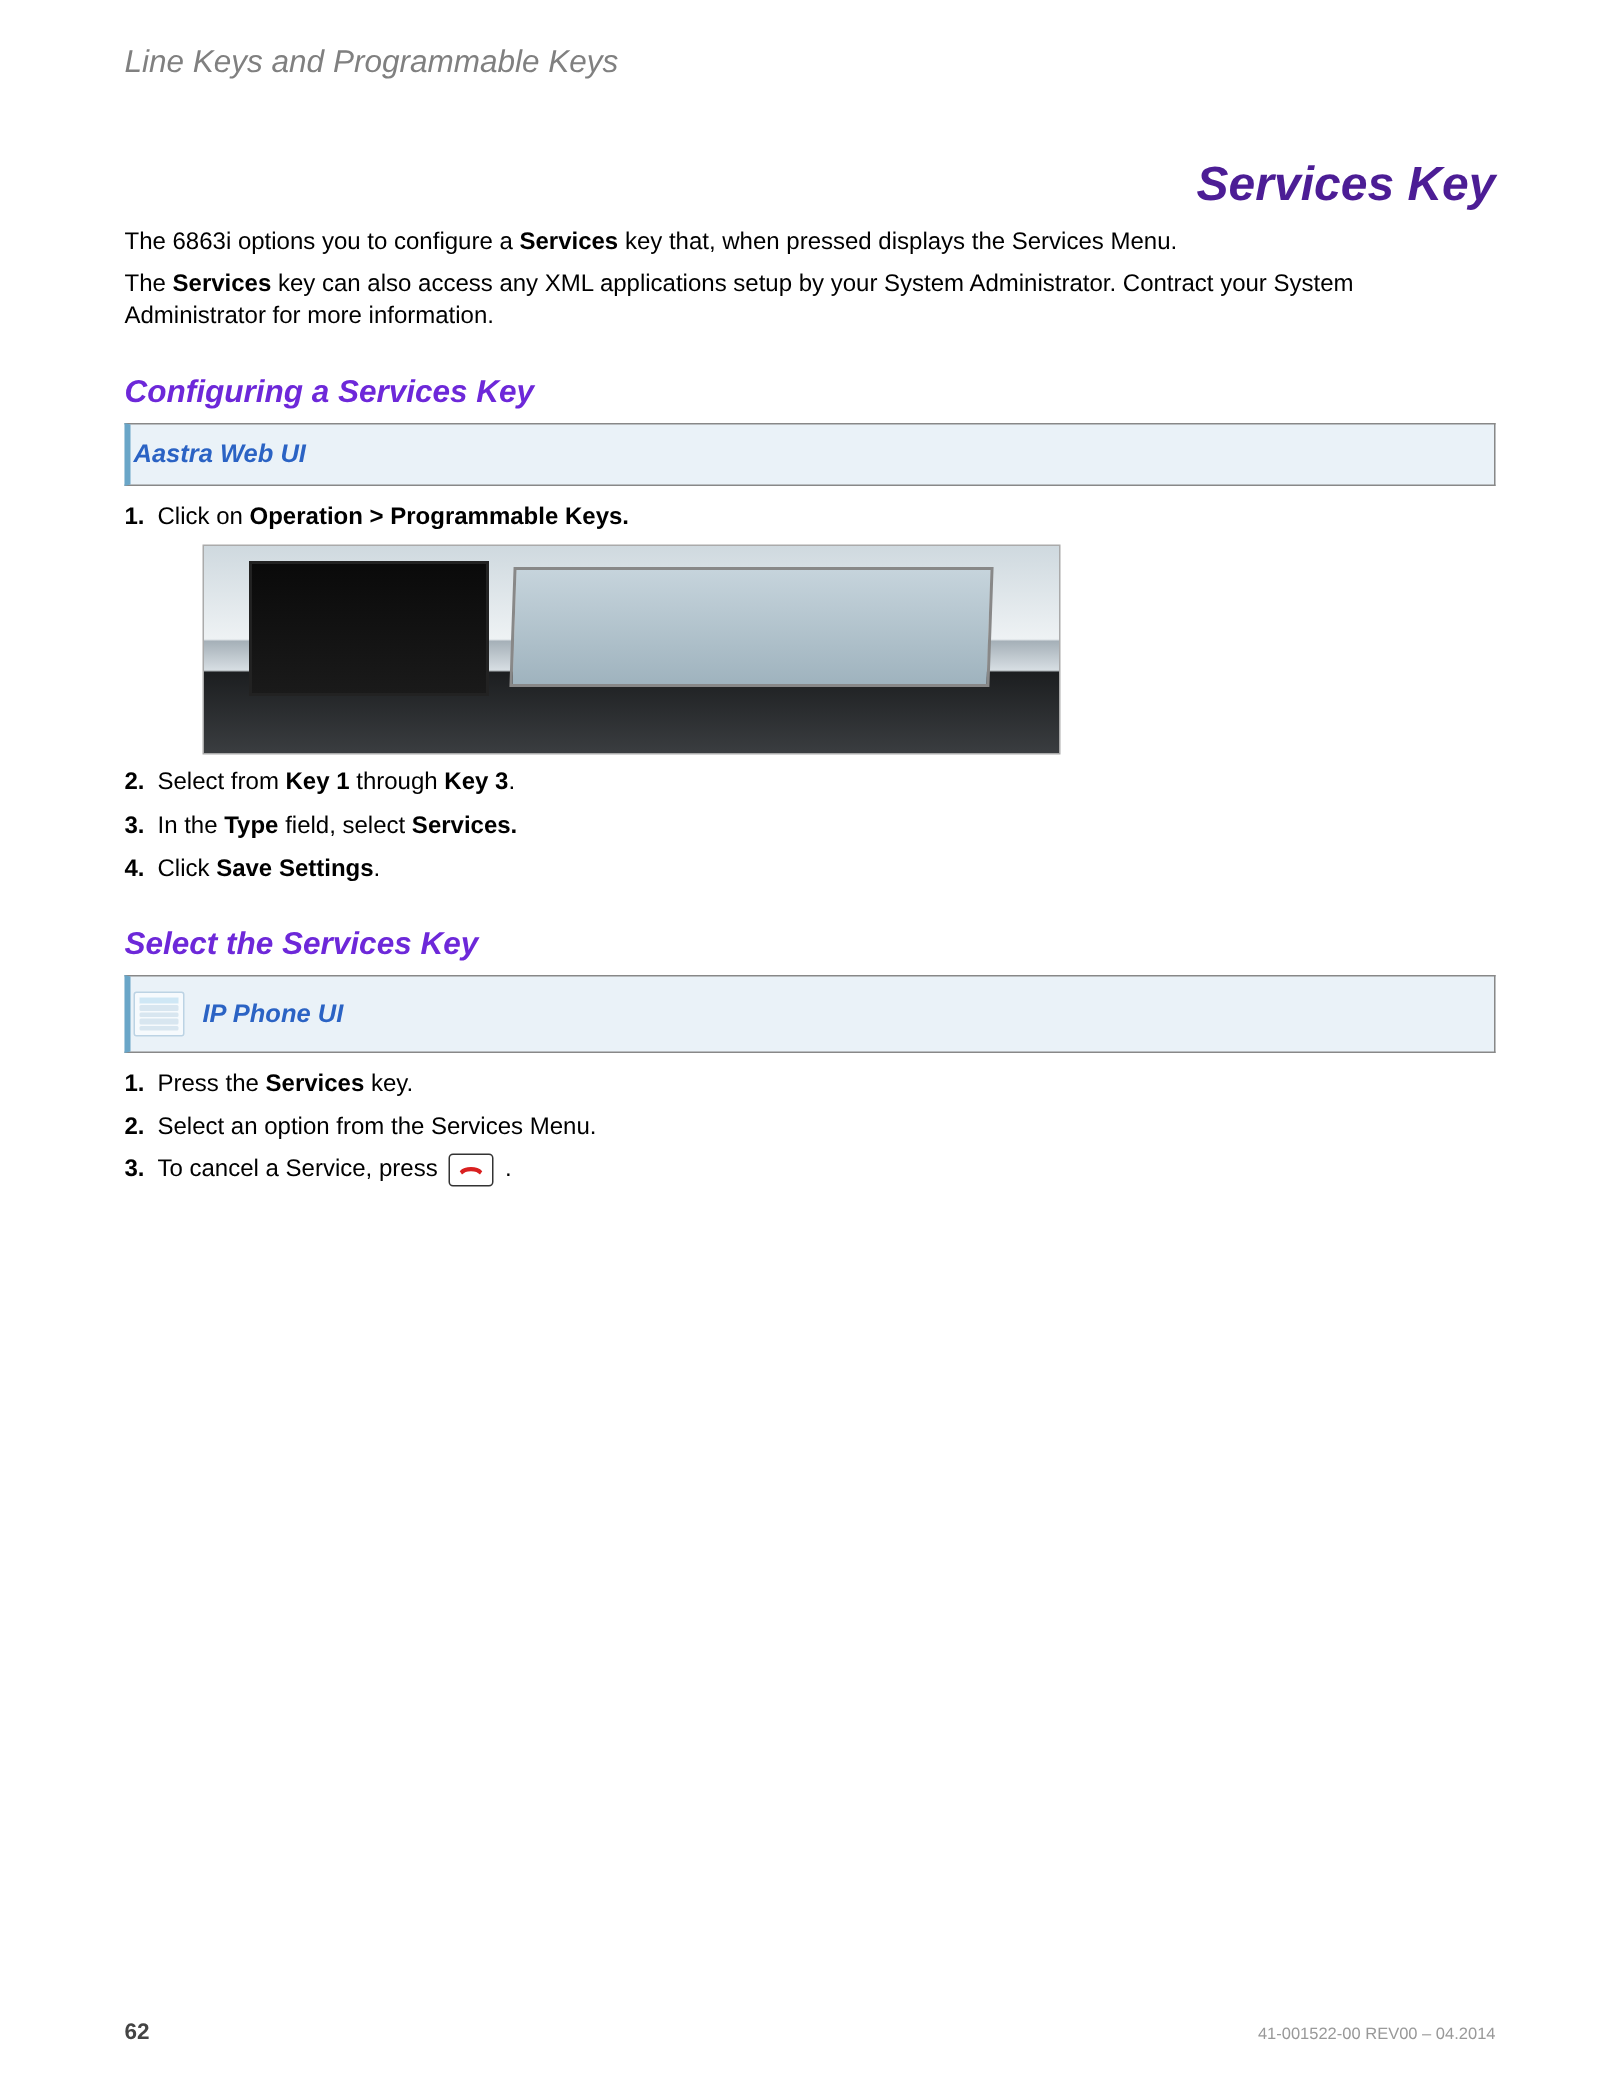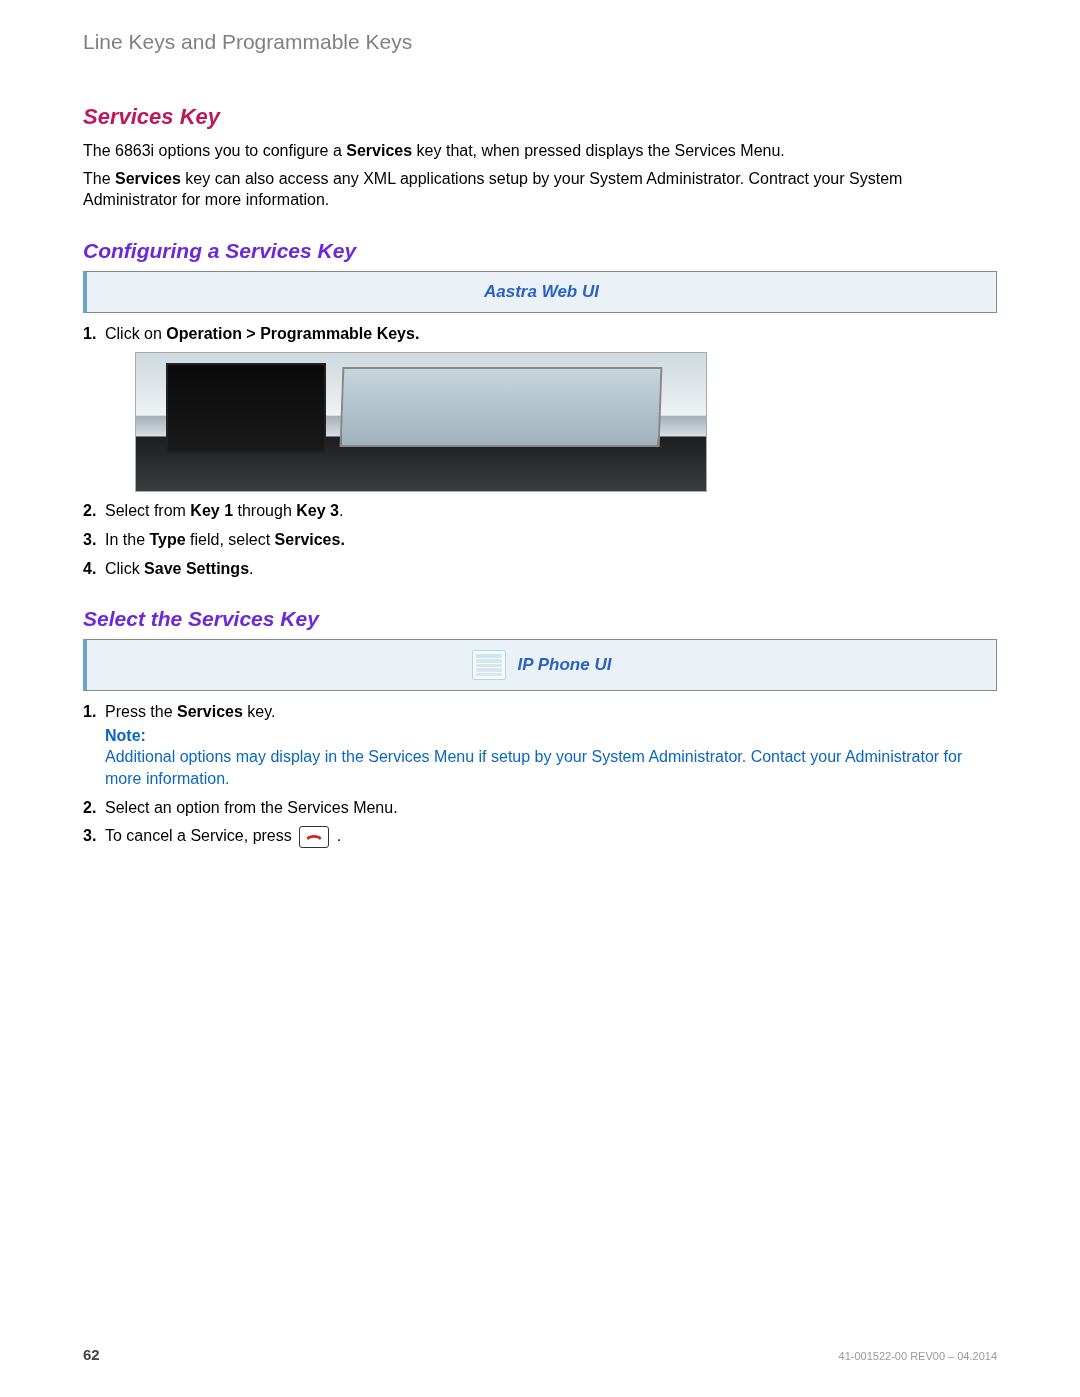--- a/index.html
+++ b/index.html
@@ -6,30 +6,32 @@
   body {
     width: 1080px;
     height: 1397px;
     background: #ffffff;
     font-family: "Segoe UI", "Myriad Pro", -apple-system, sans-serif;
     color: #000000;
     position: relative;
     padding: 30px 83px 0 83px;
   }
   .running-header {
+    font-style: italic;
     color: #808080;
     font-size: 21px;
     margin-bottom: 50px;
   }
   .section-title {
-    color: #be185d;
-    font-size: 22px;
+    color: #4c1d95;
+    font-size: 32px;
     font-weight: 700;
     font-style: italic;
     margin-bottom: 10px;
+    text-align: right;
   }
   .body-para {
     font-size: 16px;
     line-height: 1.35;
     margin-bottom: 6px;
   }
   .subsection-title {
     color: #6d28d9;
     font-style: italic;
     font-weight: 700;
@@ -39,21 +41,20 @@
   }
   .ui-banner {
     border: 1px solid #888;
     border-left: 4px solid #6aa6c8;
     background: #eaf2f8;
     padding: 10px 2px;
     display: flex;
     align-items: center;
     gap: 12px;
     margin-bottom: 10px;
-    justify-content: center;
   }
   .ui-banner-label {
     color: #2b63c4;
     font-weight: 700;
     font-style: italic;
     font-size: 17px;
   }
   .phone-icon-box {
     width: 34px; height: 30px;
     background: #f6fafd;
@@ -198,24 +199,20 @@
       <span class="bar"></span>
       <span class="bar"></span>
   </span>
   <span class="ui-banner-label">IP Phone UI</span>
 </div>
 
 <ol class="step-list">
   <li>
     <span class="step-num">1.</span>
     <span>Press the </span><span class="bold">Services</span><span> key.</span>
-    <div class="note-block">
-      <span class="note-label">Note:</span><br>
-      <span class="note-text">Additional options may display in the Services Menu if setup by your System Administrator. Contact your Administrator for more information.</span>
-    </div>
   </li>
   <li>
     <span class="step-num">2.</span>
     <span>Select an option from the Services Menu.</span>
   </li>
   <li>
     <span class="step-num">3.</span>
     <span>To cancel a Service, press </span>
     <span class="hangup-key">
       <svg viewBox="0 0 24 16">

